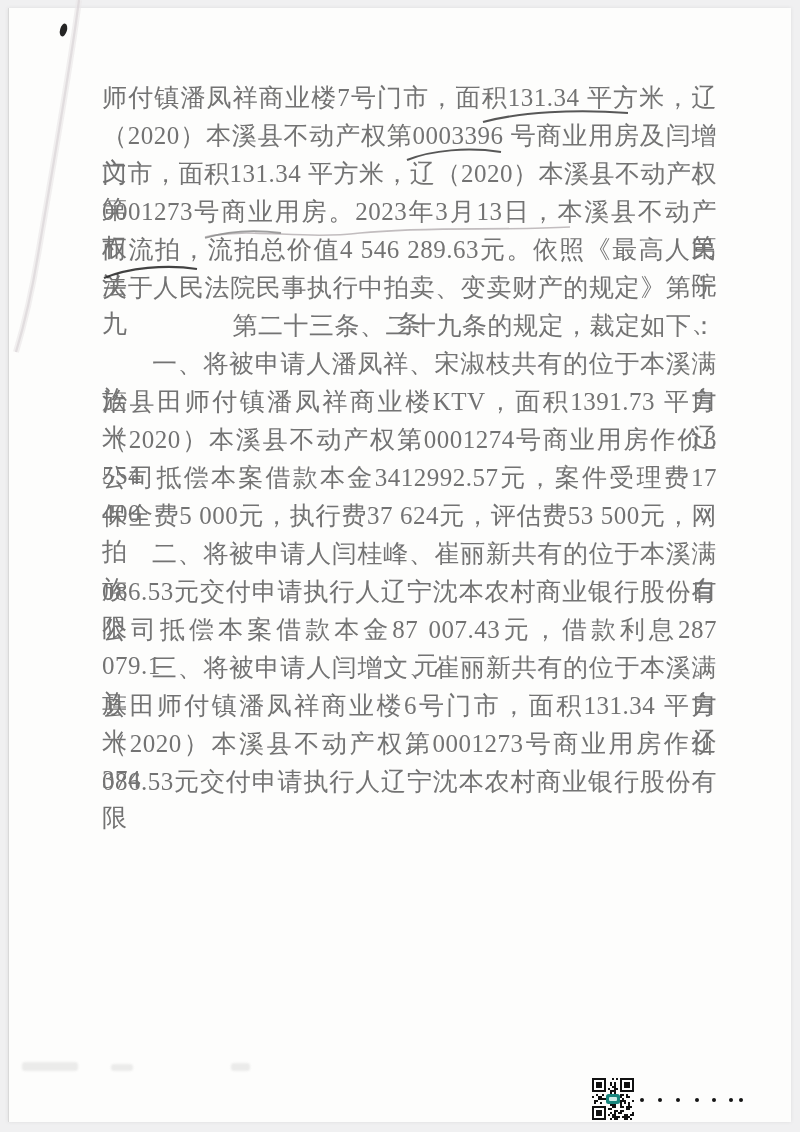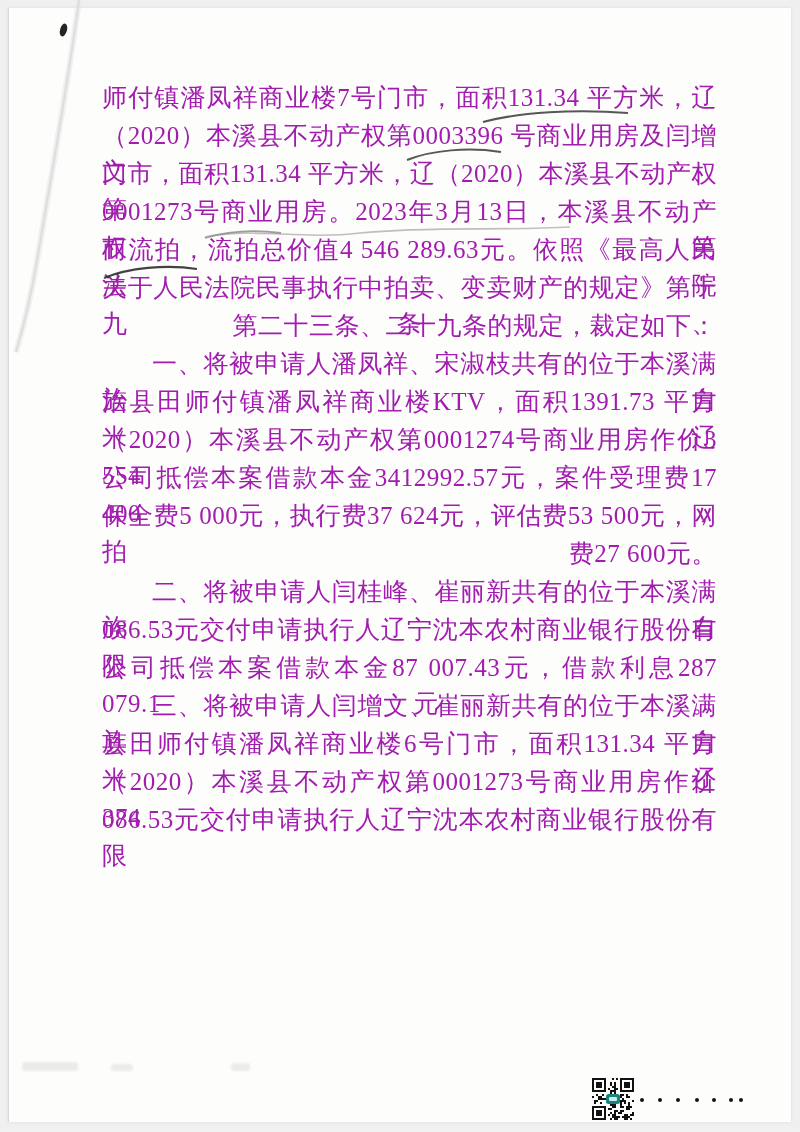--- a/index.html
+++ b/index.html
@@ -15,21 +15,21 @@
     left:8px;top:8px;
     width:782px;height:1114px;
     background:#fdfdfc;
     border-left:1px solid #d9d9d9;
     box-shadow:0 0 4px rgba(0,0,0,0.08);
   }
   .doc-text{
     position:absolute;
     left:102px;top:80px;
     width:615px;
-    color:#a21caf;
+    color:#737373;
     font-size:25px;
     letter-spacing:0.5px;
   }
   .line{
     height:38px;
     line-height:36px;
     white-space:nowrap;
     text-align:right;
   }
   .line.fill{
@@ -77,21 +77,20 @@
     <div class="line fill">门市，面积131.34 平方米，辽（2020）本溪县不动产权第</div>
     <div class="line fill">0001273号商业用房。2023年3月13日，本溪县不动产权第</div>
     <div class="line fill">而流拍，流拍总价值4 546 289.63元。依照《最高人民法院</div>
     <div class="line fill">关于人民法院民事执行中拍卖、变卖财产的规定》第十九条、</div>
     <div class="line">第二十三条、二十九条的规定，裁定如下：</div>
     <div class="line fill para">一、将被申请人潘凤祥、宋淑枝共有的位于本溪满族自</div>
     <div class="line fill">治县田师付镇潘凤祥商业楼KTV，面积1391.73 平方米，辽</div>
     <div class="line fill">（2020）本溪县不动产权第0001274号商业用房作价3 554</div>
     <div class="line fill">公司抵偿本案借款本金3412992.57元，案件受理费17 400，</div>
     <div class="line fill">保全费5 000元，执行费37 624元，评估费53 500元，网拍</div>
-    <div class="line">费27 600元。</div>
     <div class="line fill para">二、将被申请人闫桂峰、崔丽新共有的位于本溪满族自</div>
     <div class="line fill">086.53元交付申请执行人辽宁沈本农村商业银行股份有限</div>
     <div class="line fill">公司抵偿本案借款本金87 007.43元，借款利息287 079.1元。</div>
     <div class="line fill para">三、将被申请人闫增文、崔丽新共有的位于本溪满族自</div>
     <div class="line fill">县田师付镇潘凤祥商业楼6号门市，面积131.34 平方米，辽</div>
     <div class="line fill">（2020）本溪县不动产权第0001273号商业用房作价374</div>
     <div class="line fill">086.53元交付申请执行人辽宁沈本农村商业银行股份有限</div>
   </div>
 
 <svg class="overlay-svg" viewBox="0 0 800 1132">

